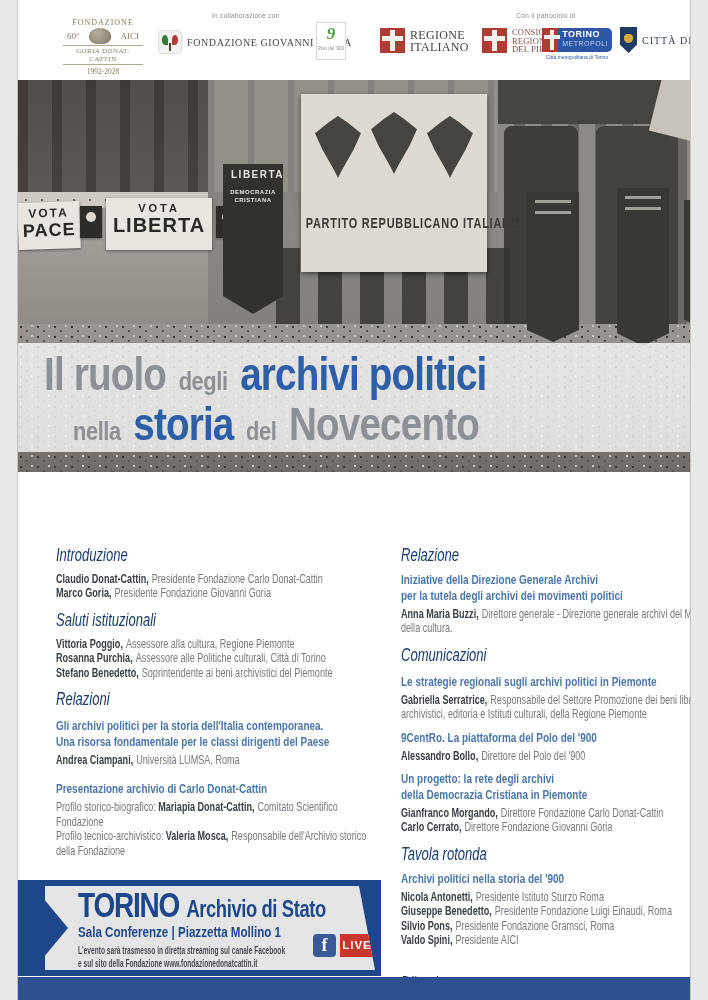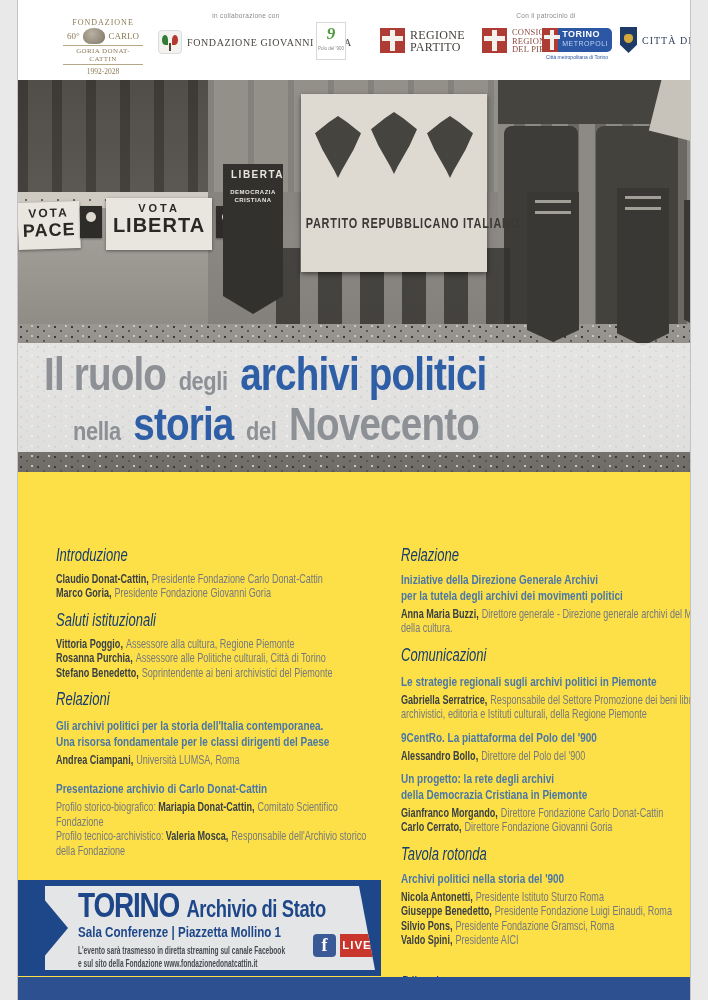--- a/index.html
+++ b/index.html
@@ -1,19 +1,19 @@
 <!DOCTYPE html>
 <html><head>
 <meta charset="utf-8">
 <style>
   html,body{margin:0;padding:0;background:#e9e9e9;}
   *{box-sizing:border-box;}
   .poster{
     position:relative;width:672px;height:1000px;margin:0 auto;
-    background:#fde047;overflow:hidden;
+    background:#ffffff;overflow:hidden;
     font-family:"Liberation Sans",sans-serif;
     outline:1px solid #c3c3c3;
   }
   
   .hdr{position:absolute;left:0;top:0;width:708px;height:80px;background:#fff;}
   .lbl-tiny{position:absolute;font-size:6.5px;color:#8a8a8a;letter-spacing:.3px;}
   .collab{left:178px;top:12px;width:100px;text-align:center;}
   .patron{left:468px;top:12px;width:120px;text-align:center;}
   .logo-dc{position:absolute;left:45px;top:18px;width:80px;text-align:center;color:#8b7b58;font-family:"Liberation Serif",serif;}
   .logo-dc .r1{font-size:8px;letter-spacing:1px;}
@@ -167,21 +167,21 @@
 <body>
 
 <div class="poster">
 
   <div class="hdr">
     <div class="logo-dc">
       <div class="r1">FONDAZIONE</div>
       <div class="r2">
         <span>60°</span>
         <span class="eagle"></span>
-        <span>CARLO</span>
+        <span>AICI</span>
       </div>
       <div class="r3">GORIA DONAT-CATTIN</div>
       <div class="r4">1992-2028</div>
     </div>
     <div class="lbl-tiny collab">in collaborazione con</div>
     <div class="logo-goria">
       <span class="goria-flag">
         <span class="g"></span>
           <span class="r"></span>
           <span class="s"></span>
@@ -193,21 +193,21 @@
       <span class="lbl">Polo del '900</span>
     </div>
     <div class="lbl-tiny patron">Con il patrocinio di</div>
     <div class="logo-regione">
       <span class="pie-shield">
           <span class="cv"></span>
           <span class="ch"></span>
         </span>
       <span class="txt">
         <div>REGIONE</div>
-        <div>PARTITO</div>
+        <div>ITALIANO</div>
       </span>
     </div>
     <div class="logo-consiglio">
       <span class="pie-shield">
           <span class="cv"></span>
           <span class="ch"></span>
         </span>
       <span class="txt">
         <div>CONSIGLIO</div>
         <div>REGIONALE</div>

